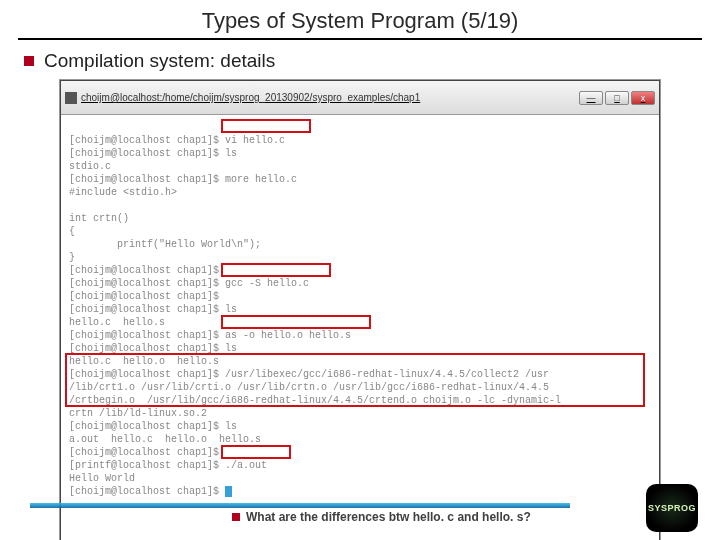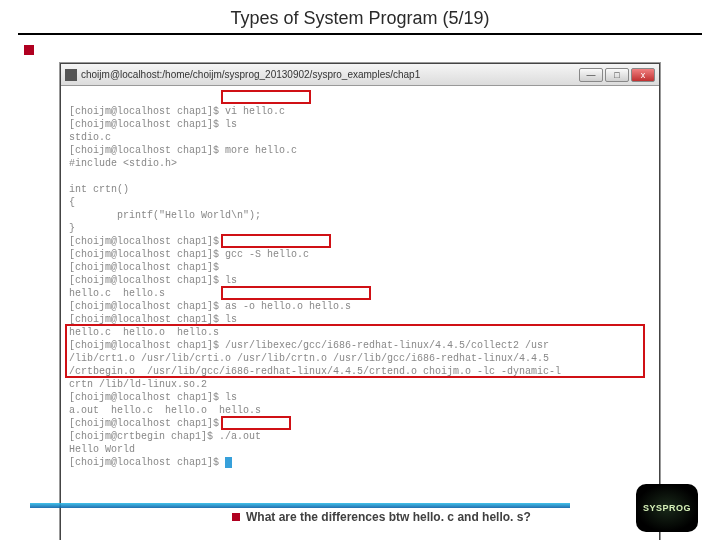--- a/index.html
+++ b/index.html
@@ -7,21 +7,21 @@
     margin: 0;
     width: 720px;
     height: 540px;
     background: #fff;
     font-family: Arial, Helvetica, sans-serif;
     position: relative;
     overflow: hidden;
   }
   .slide-title {
     text-align: center;
-    font-size: 18px;
+    font-size: 22px;
     color: #2a2a2a;
     padding: 8px 0 4px 0;
     font-weight: 400;
   }
   .title-rule {
     border: none;
     border-top: 2px solid #000;
     margin: 0 18px 10px 18px;
   }
   .bullet-row {
@@ -45,27 +45,28 @@
 
   
   .win {
     margin: 0 auto;
     width: 600px;
     border: 1px solid #444;
     background: #fff;
     box-shadow: 0 0 0 1px #999;
   }
   .win-titlebar {
-    height: 22px;
+    height: 34px;
     background: linear-gradient(#f5f5f5,#dcdcdc);
     border-bottom: 1px solid #999;
     display: flex;
     align-items: center;
     justify-content: space-between;
     padding: 0 4px;
+    text-decoration: underline;
   }
   .win-title {
     font-size: 10px;
     color: #333;
     display: flex;
     align-items: center;
     gap: 4px;
   }
   .win-title .ic {
     width: 12px; height: 12px; background: #555; display:inline-block;
@@ -124,39 +125,40 @@
     position:absolute;
     left: 30px; right: 150px; bottom: 32px;
     height: 5px;
     background: linear-gradient(#2ebbe8,#0a5fa6);
     opacity: .9;
   }
 
   .badge {
     position:absolute;
     right: 22px; bottom: 8px;
-    width: 62px; height: 48px;
+    width: 52px; height: 48px;
     background: radial-gradient(ellipse at center,#1a2a1a 0%,#000 70%);
     border-radius: 10px;
     display:flex; align-items:center; justify-content:center;
     color:#d6f0b8;
     font-weight:700;
     font-size:9px;
     letter-spacing:.5px;
     font-family: Arial, sans-serif;
   }
 </style>
 </head>
 <body>
 
 <div class="slide-title">Types of System Program (5/19)</div>
 <hr class="title-rule">
 
 <div class="bullet-row">
   <span class="sq"></span>
+  <span>Compilation system: details</span>
 </div>
 
 <div class="win">
   <div class="win-titlebar">
     <div class="win-title">
       <span class="ic"></span>
       <span>choijm@localhost:/home/choijm/sysprog_20130902/syspro_examples/chap1</span>
     </div>
     <div class="win-ctrls">
       <div class="wc">—</div>
@@ -184,21 +186,21 @@
 <span class="line">[choijm@localhost chap1]$ as -o hello.o hello.s</span>
 <span class="line">[choijm@localhost chap1]$ ls</span>
 <span class="line">hello.c  hello.o  hello.s</span>
 <span class="line">[choijm@localhost chap1]$ /usr/libexec/gcc/i686-redhat-linux/4.4.5/collect2 /usr</span>
 <span class="line">/lib/crt1.o /usr/lib/crti.o /usr/lib/crtn.o /usr/lib/gcc/i686-redhat-linux/4.4.5</span>
 <span class="line">/crtbegin.o  /usr/lib/gcc/i686-redhat-linux/4.4.5/crtend.o choijm.o -lc -dynamic-l</span>
 <span class="line">crtn /lib/ld-linux.so.2</span>
 <span class="line">[choijm@localhost chap1]$ ls</span>
 <span class="line">a.out  hello.c  hello.o  hello.s</span>
 <span class="line">[choijm@localhost chap1]$</span>
-<span class="line">[choijm@crtbegin chap1]$ ./a.out</span>
+<span class="line">[printf@localhost chap1]$ ./a.out</span>
 <span class="line">Hello World</span>
 <span class="line">[choijm@localhost chap1]$ </span><span class="cursor"></span>
 
     
     <div class="hl" style="left:160px; top:4px;  width:90px;  height:14px;"></div>
     <div class="hl" style="left:160px; top:148px; width:110px; height:14px;"></div>
     <div class="hl" style="left:160px; top:200px; width:150px; height:14px;"></div>
     <div class="hl" style="left:4px;   top:238px; width:580px; height:54px;"></div>
     <div class="hl" style="left:160px; top:330px; width:70px;  height:14px;"></div>
   </div>

